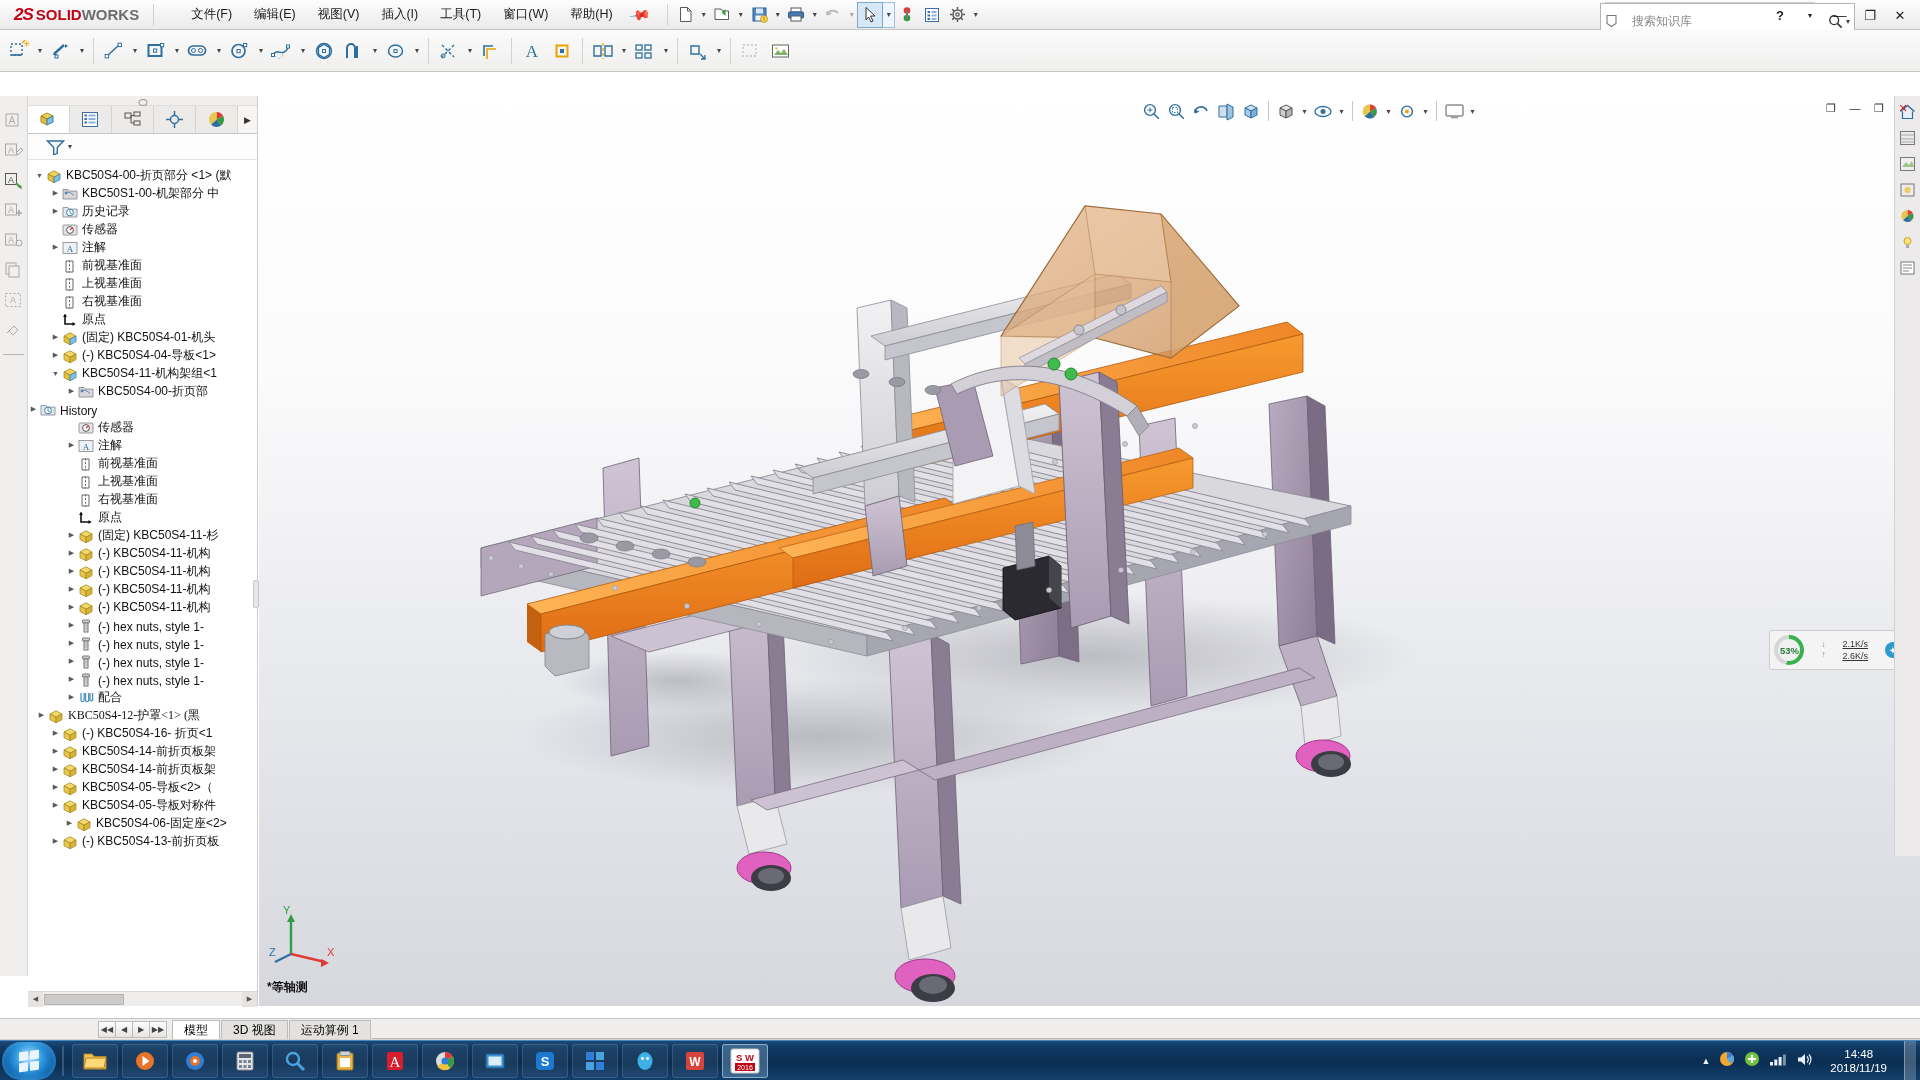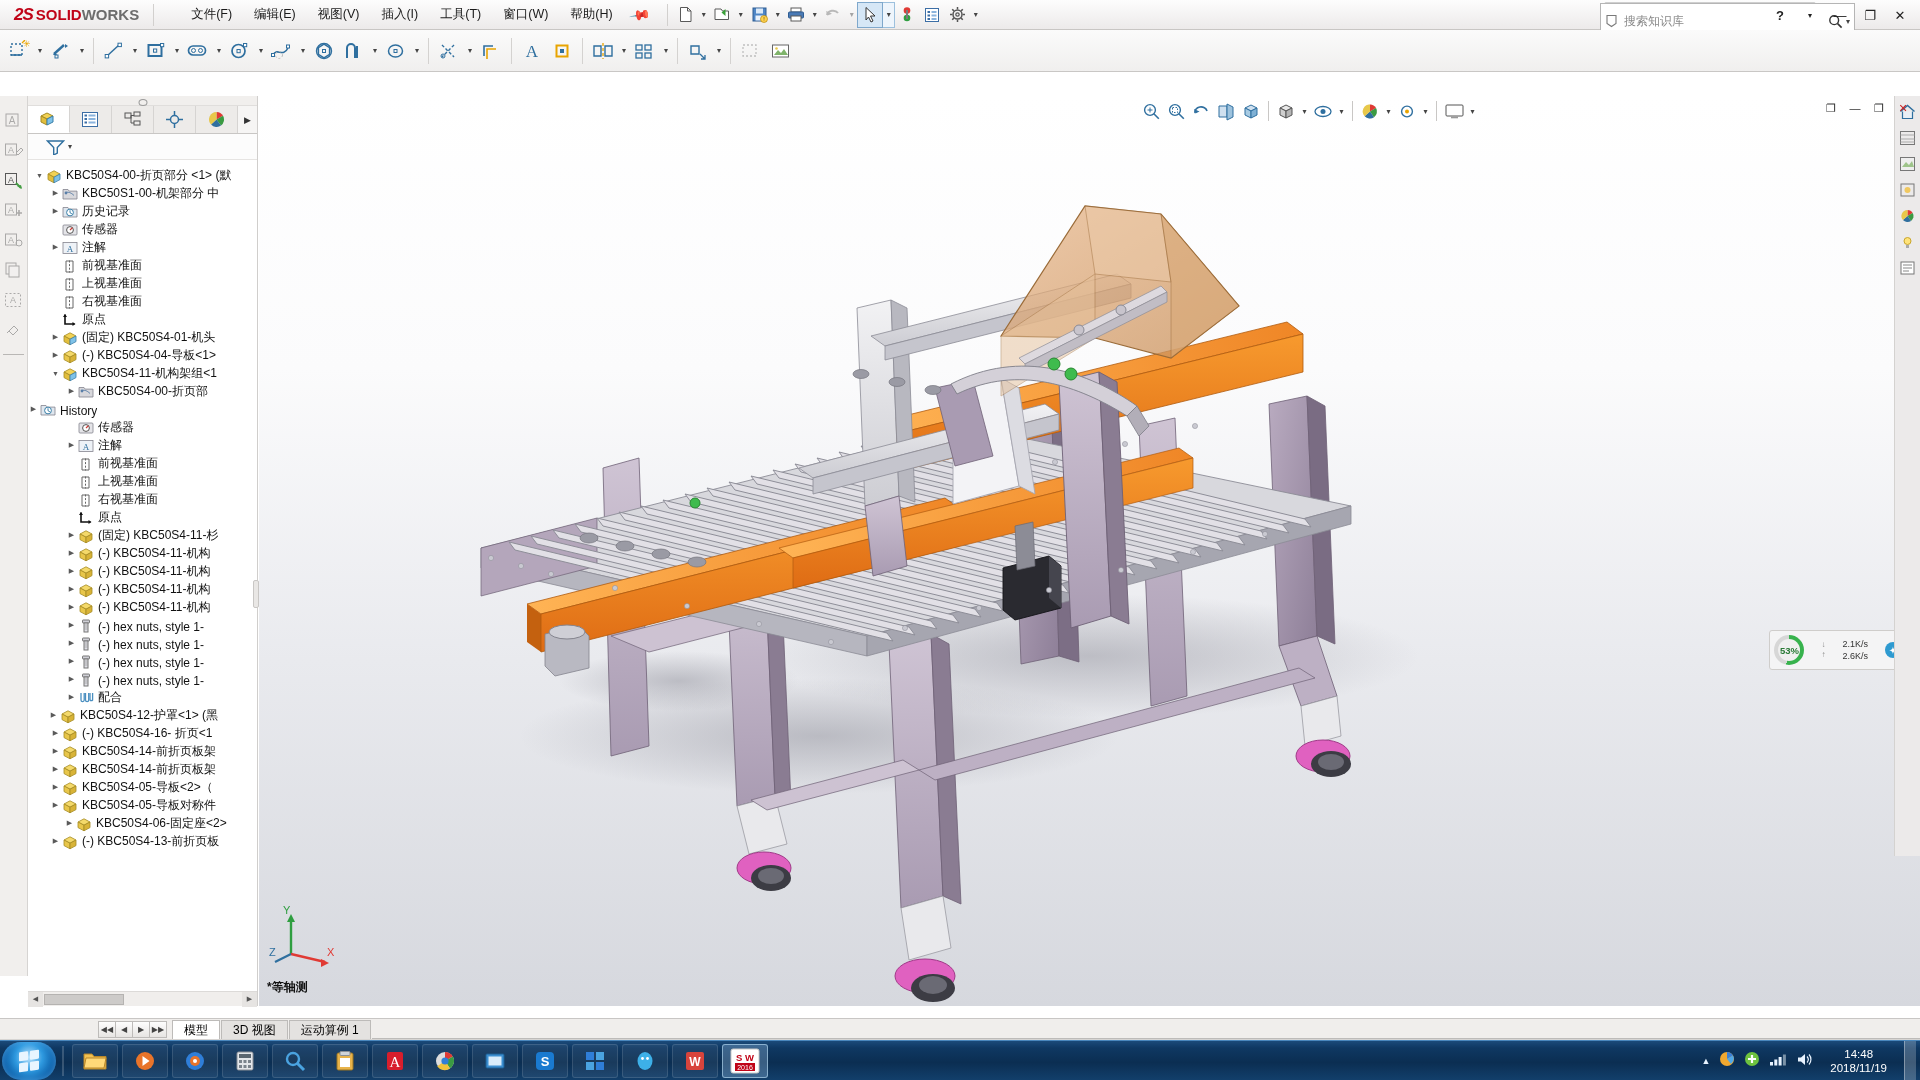--- a/index.html
+++ b/index.html
@@ -36,21 +36,21 @@
     background:#f7f7f7; border:1px solid #cfcfcf; border-radius:2px; padding:0 3px; gap:2px;
   }
   .ime-ico { width:21px; height:21px; display:flex; align-items:center; justify-content:center; font-size:13px; color:#1f78c8; }
   .sogou-s {
     width:20px;height:20px;border-radius:5px;
     background:linear-gradient(145deg,#ff7a29,#f5500d);
     color:#fff;font-weight:bold;font-size:14px;display:flex;align-items:center;justify-content:center;
   }
   .search-box {
     position:absolute; left:1600px; top:3px; width:255px; height:36px;
-    border:1px solid #b5b5b5; background:#fff; display:flex; align-items:center; padding:0 4px;
+    border:1px solid #b5b5b5; background:#fff; display:flex; align-items:center; padding:0 4px;gap:8px;
   }
   .search-ph { color:#8a8a8a; font-size:12px; margin-left:6px; }
   .win-btns { position:absolute; right:6px; top:0; height:30px; display:flex; align-items:center; gap:2px; }
   .win-btn { width:28px; height:26px; display:flex; align-items:center; justify-content:center; font-size:13px; color:#222; }
 
   
   .ribbon {
     position:absolute; left:0; top:30px; width:1920px; height:42px;
     background:linear-gradient(#fbfbfb,#f0efee);
     border-bottom:1px solid #c9c7c5;
@@ -153,21 +153,21 @@
     position:absolute; right:14px; top:534px; height:40px; display:flex; align-items:center;
     background:rgba(245,245,245,.9); border:1px solid #cfcdcb; border-radius:3px; padding:0 4px; gap:17px;
   }
   .dl-ring {
     width:30px;height:30px;border-radius:50%;
     background:conic-gradient(#37b24d 0 53%, #d7d7d7 53% 100%);
     display:flex;align-items:center;justify-content:center; position:relative;
   }
   .dl-ring:after { content:""; position:absolute; width:22px;height:22px;border-radius:50%;background:#f0f0f0; }
   .dl-pct { position:relative; z-index:2; font-size:9.5px; color:#2a7a36; font-weight:bold; }
-  .dl-rates { display:flex; flex-direction:column; font-size:9px; color:#333; line-height:12px; }
+  .dl-rates { display:flex; flex-direction:column; font-size:9px; color:#333; line-height:12px;text-decoration:underline; }
   .dl-badge { width:16px;height:16px;border-radius:50%;background:#2e9ad0;color:#fff;font-size:10px;
               display:flex;align-items:center;justify-content:center;}
 
   
   .btabs {
     position:absolute; left:0; bottom:40px; width:1920px; height:22px;
     background:#f0eeec; border-top:1px solid #c8c6c4; display:flex; align-items:center;
   }
   .btab-navs { display:flex; margin-left:98px; }
   .nv { width:18px;height:17px; border:1px solid #bdbbb9; background:linear-gradient(#fdfdfd,#e7e5e3);
@@ -1008,21 +1008,21 @@
             <svg width="16" height="14" viewBox="0 0 16 14">
               <g fill="none" stroke="#4a8fc0" stroke-width="1.3">
                 <path d="M3 2v7a1.6 1.6 0 0 0 3.2 0V2"></path>
                 <path d="M7.5 2v7a1.6 1.6 0 0 0 3.2 0V2"></path>
                 <path d="M12 2v7a1.6 1.6 0 0 0 2.6 0V2"></path>
               </g>
             </svg>
           </span>
           <span class="tlabel">配合</span>
         </div>
-        <div class="trow" style="padding-left: 20px;">
+        <div class="trow" style="padding-left: 8px; font-family: Liberation Serif, serif;">
           <span class="tarrow">▶</span>
           <span class="ticon">
             <svg width="16" height="15" viewBox="0 0 16 15">
               <path d="M2 5l6-3.2 6 3.2-6 3.2z" fill="#f4d96a" stroke="#a58a22" stroke-width=".8"></path>
               <path d="M2 5v5.6l6 3.2V8.2z" fill="#e8c64a" stroke="#a58a22" stroke-width=".8"></path>
               <path d="M14 5v5.6l-6 3.2V8.2z" fill="#d8b337" stroke="#a58a22" stroke-width=".8"></path>
             </svg>
           </span>
           <span class="tlabel">KBC50S4-12-护罩&lt;1&gt; (黑</span>
         </div>
@@ -1074,21 +1074,21 @@
           <span class="tarrow">▶</span>
           <span class="ticon">
             <svg width="16" height="15" viewBox="0 0 16 15">
               <path d="M2 5l6-3.2 6 3.2-6 3.2z" fill="#f4d96a" stroke="#a58a22" stroke-width=".8"></path>
               <path d="M2 5v5.6l6 3.2V8.2z" fill="#e8c64a" stroke="#a58a22" stroke-width=".8"></path>
               <path d="M14 5v5.6l-6 3.2V8.2z" fill="#d8b337" stroke="#a58a22" stroke-width=".8"></path>
             </svg>
           </span>
           <span class="tlabel">KBC50S4-05-导板对称件</span>
         </div>
-        <div class="trow" style="padding-left: 36px;">
+        <div class="trow" style="padding-left: 22px; margin-left: 14px;">
           <span class="tarrow">▶</span>
           <span class="ticon">
             <svg width="16" height="15" viewBox="0 0 16 15">
               <path d="M2 5l6-3.2 6 3.2-6 3.2z" fill="#f4d96a" stroke="#a58a22" stroke-width=".8"></path>
               <path d="M2 5v5.6l6 3.2V8.2z" fill="#e8c64a" stroke="#a58a22" stroke-width=".8"></path>
               <path d="M14 5v5.6l-6 3.2V8.2z" fill="#d8b337" stroke="#a58a22" stroke-width=".8"></path>
             </svg>
           </span>
           <span class="tlabel">KBC50S4-06-固定座&lt;2&gt;</span>
         </div>

